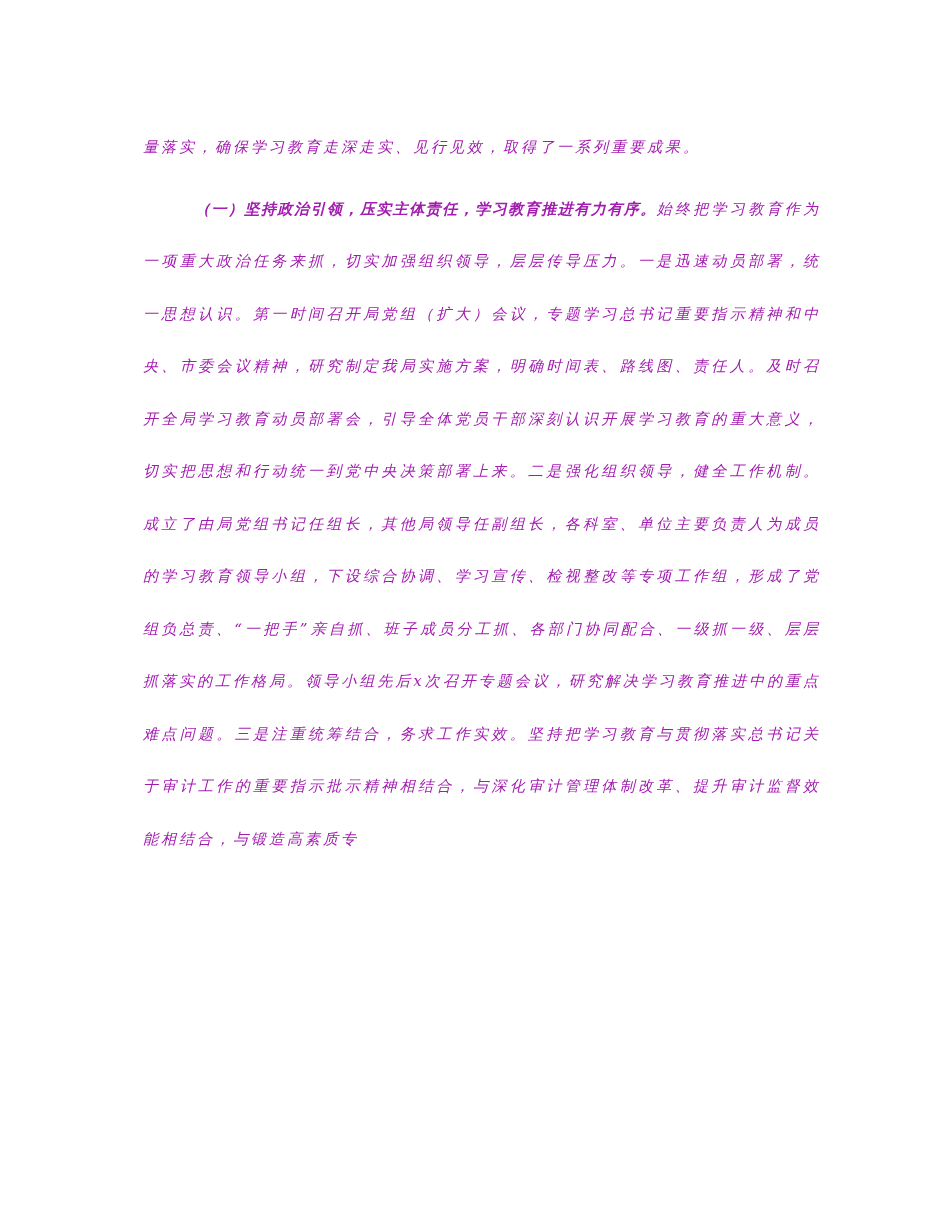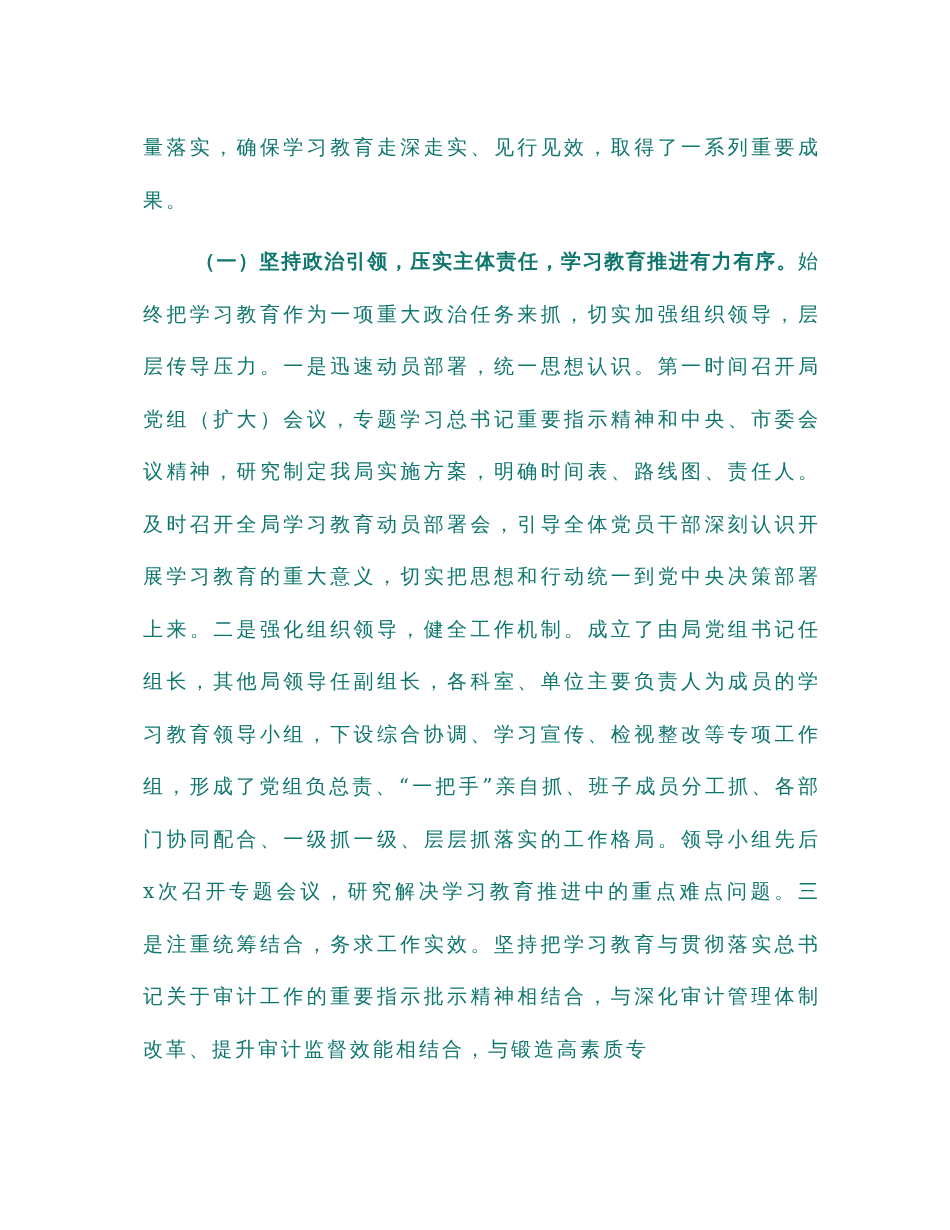--- a/index.html
+++ b/index.html
@@ -11,27 +11,28 @@
     width: 950px;
     height: 1230px;
     position: relative;
     overflow: hidden;
   }
   .page {
     position: absolute;
     left: 143px;
     top: 121px;
     width: 678px;
-    color: #0f766e;
+    color: #a21caf;
     font-family: "DejaVu Serif", "Liberation Serif", serif;
-    font-size: 20px;
+    font-size: 15px;
     line-height: 52.5px;
     letter-spacing: 3px;
     text-align: justify;
     text-justify: inter-character;
+    font-style: italic;
   }
   .para {
     margin: 0;
   }
   .para.continuation {
     text-indent: 0;
   }
   .para.section {
     text-indent: 52px;
     margin-top: 9px;

